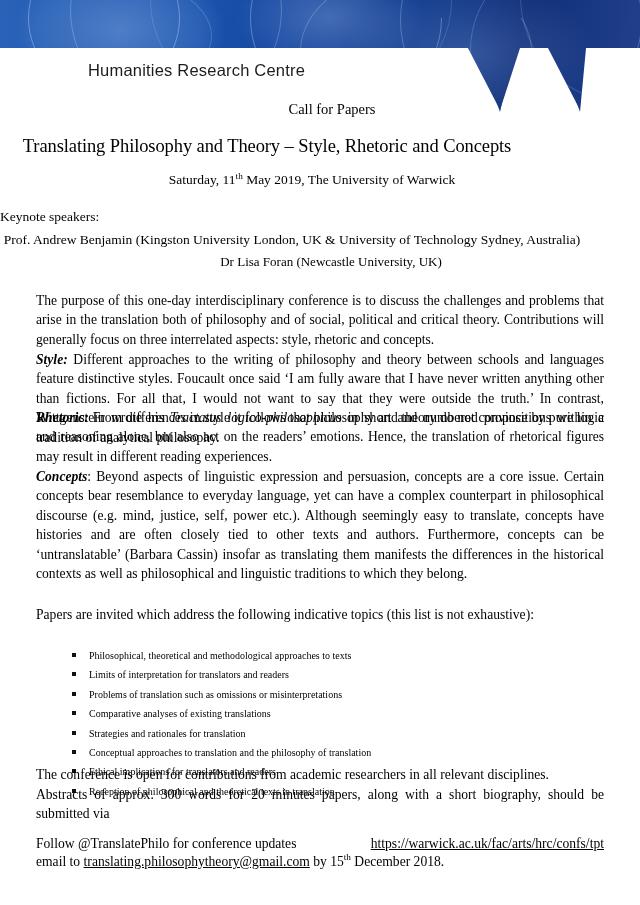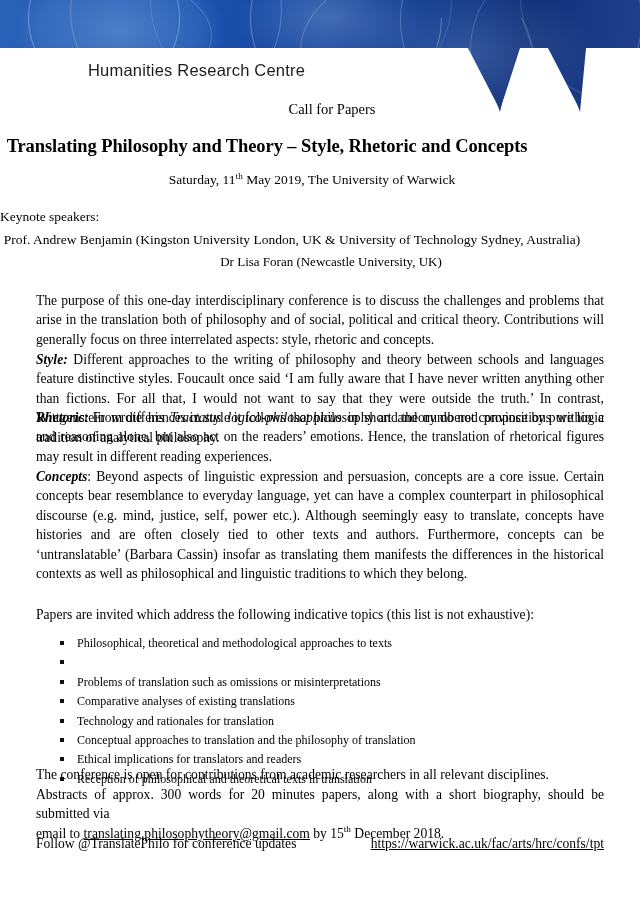--- a/index.html
+++ b/index.html
@@ -136,21 +136,21 @@
     text-align: center;
     font-size: 14.5px;
   }
 
   .maintitle {
     position: absolute;
     left: 0; top: 136px;
     width: 534px;
     text-align: center;
     font-size: 18.5px;
-    font-weight: bold;
+    font-weight: normal;
     letter-spacing: -0.1px;
   }
 
   .dateline {
     position: absolute;
     left: 0; top: 172px;
     width: 624px;
     text-align: center;
     font-size: 13.5px;
   }
@@ -195,24 +195,24 @@
     left: 36px; top: 605px;
     width: 568px;
     font-size: 13.6px;
     line-height: 19.4px;
   }
 
   .topic-list {
     position: absolute;
     left: 36px; top: 630px;
     width: 568px;
-    margin: 4px;
+    margin: 16px;
     padding: 0;
     list-style: none;
-    font-size: 12px;
+    font-size: 10px;
   }
   .topic-list li {
     position: relative;
     padding-left: 37px;
     line-height: 19.4px;
     height: 19.4px;
   }
   .topic-list li .sq {
     position: absolute;
     left: 20px;
@@ -223,21 +223,21 @@
   }
 
   .closing {
     position: absolute;
     left: 36px; top: 765px;
     width: 568px;
     font-size: 13.6px;
     line-height: 19.6px;
     text-align: justify;
   }
-  .closing .l3 { text-align: left; }
+  .closing .l3 { text-align: left; margin-top: 28px; }
 
   .footer {
     position: absolute;
     left: 36px; top: 834px;
     width: 568px;
     font-size: 13.6px;
     line-height: 19.4px;
   }
   .footer-row {
     display: flex;
@@ -297,24 +297,24 @@
   <div class="body-block p2"><span class="bi">Style:</span><span> Different approaches to the writing of philosophy and theory between schools and languages feature distinctive styles. Foucault once said ‘I am fully aware that I have never written anything other than fictions. For all that, I would not want to say that they were outside the truth.’ In contrast, Wittgenstein wrote his </span><span class="it">Tractatus logico-philosophicus</span><span> in short and numbered propositions within a tradition of analytical philosophy.</span></div>
 
   <div class="body-block p3"><span class="bi">Rhetoric:</span><span> From differences in style it follows that philosophy and theory do not convince by pure logic and reasoning alone, but also act on the readers’ emotions. Hence, the translation of rhetorical figures may result in different reading experiences.</span></div>
 
   <div class="body-block p4"><span class="bi">Concepts</span><span>: Beyond aspects of linguistic expression and persuasion, concepts are a core issue. Certain concepts bear resemblance to everyday language, yet can have a complex counterpart in philosophical discourse (e.g. mind, justice, self, power etc.). Although seemingly easy to translate, concepts have histories and are often closely tied to other texts and authors. Furthermore, concepts can be ‘untranslatable’ (Barbara Cassin) insofar as translating them manifests the differences in the historical contexts as well as philosophical and linguistic traditions to which they belong.</span></div>
 
   <div class="invite">Papers are invited which address the following indicative topics (this list is not exhaustive):</div>
 
   <ul class="topic-list">
     <li><span class="sq"></span><span>Philosophical, theoretical and methodological approaches to texts</span></li>
-    <li><span class="sq"></span></li>
+    <li><span class="sq"></span><span>Limits of interpretation for translators and readers</span></li>
     <li><span class="sq"></span><span>Problems of translation such as omissions or misinterpretations</span></li>
     <li><span class="sq"></span><span>Comparative analyses of existing translations</span></li>
-    <li><span class="sq"></span><span>Technology and rationales for translation</span></li>
+    <li><span class="sq"></span><span>Strategies and rationales for translation</span></li>
     <li><span class="sq"></span><span>Conceptual approaches to translation and the philosophy of translation</span></li>
     <li><span class="sq"></span><span>Ethical implications for translators and readers</span></li>
     <li><span class="sq"></span><span>Reception of philosophical and theoretical texts in translation</span></li>
   </ul>
 
   <div class="closing">
     <div>The conference is open for contributions from academic researchers in all relevant disciplines.</div>
     <div>Abstracts of approx. 300 words for 20 minutes papers, along with a short biography, should be submitted via</div>
     <div class="l3"><span>email to </span><a class="plain" href="#">translating.philosophytheory@gmail.com</a><span> by 15</span><sup>th</sup><span> December 2018.</span></div>
   </div>

